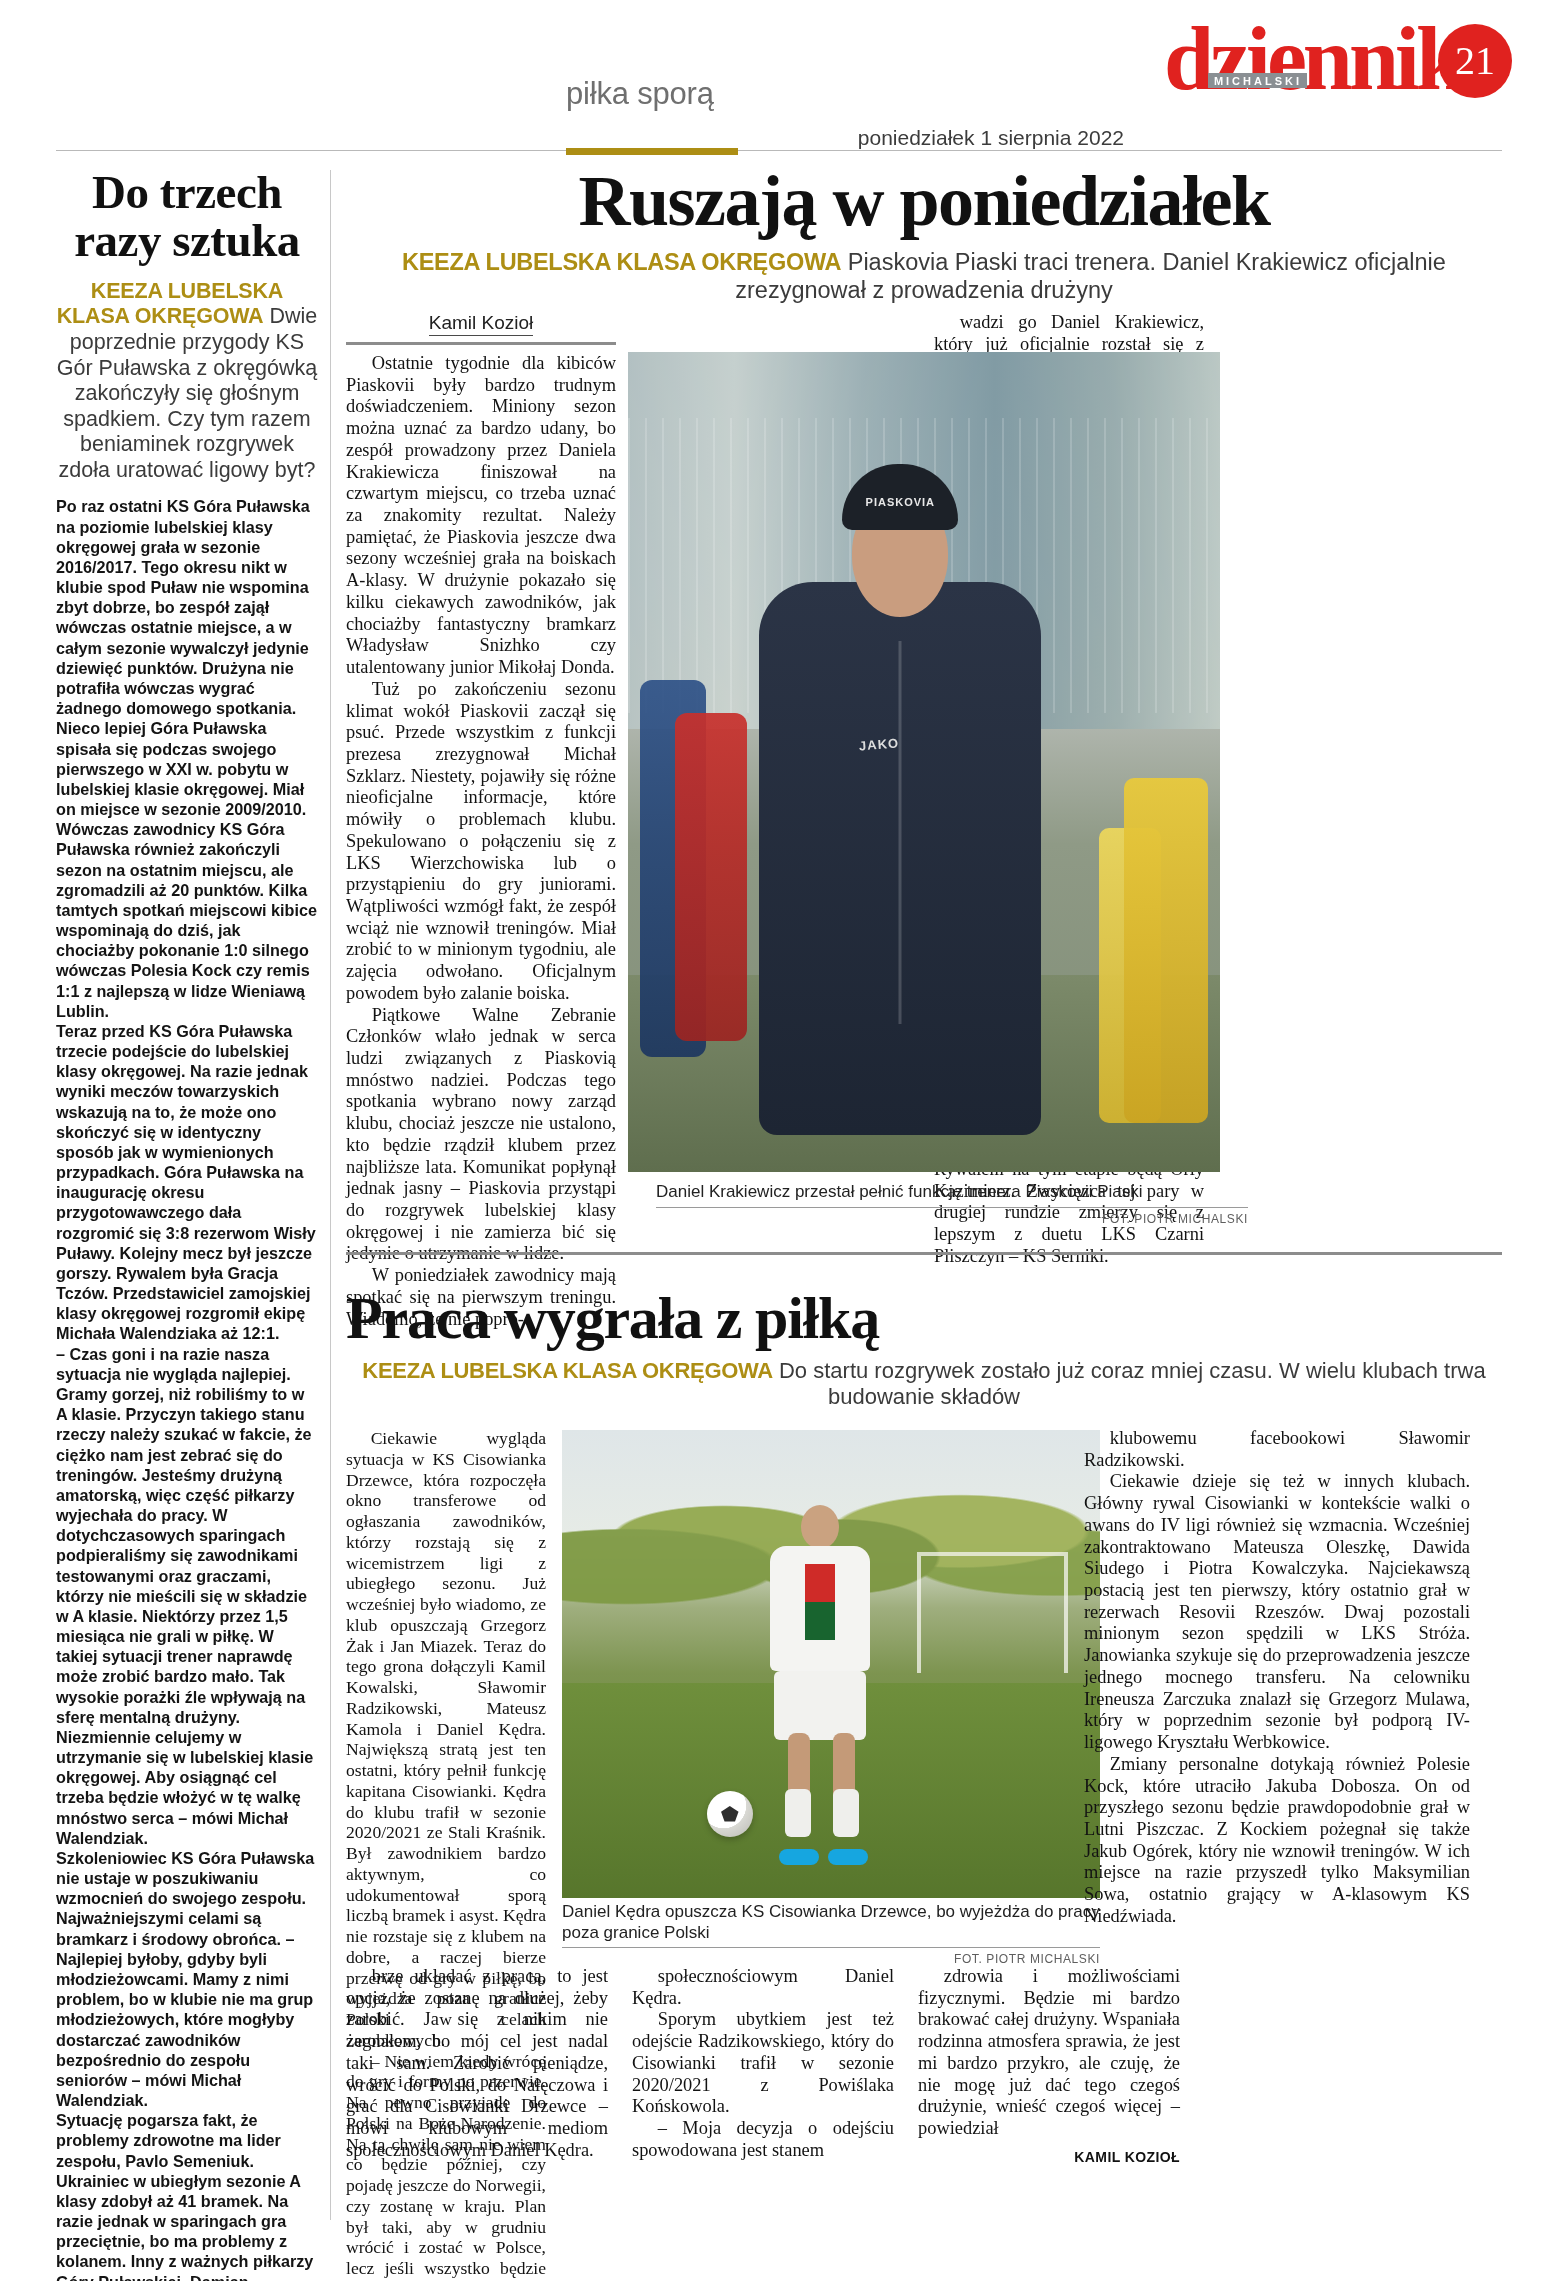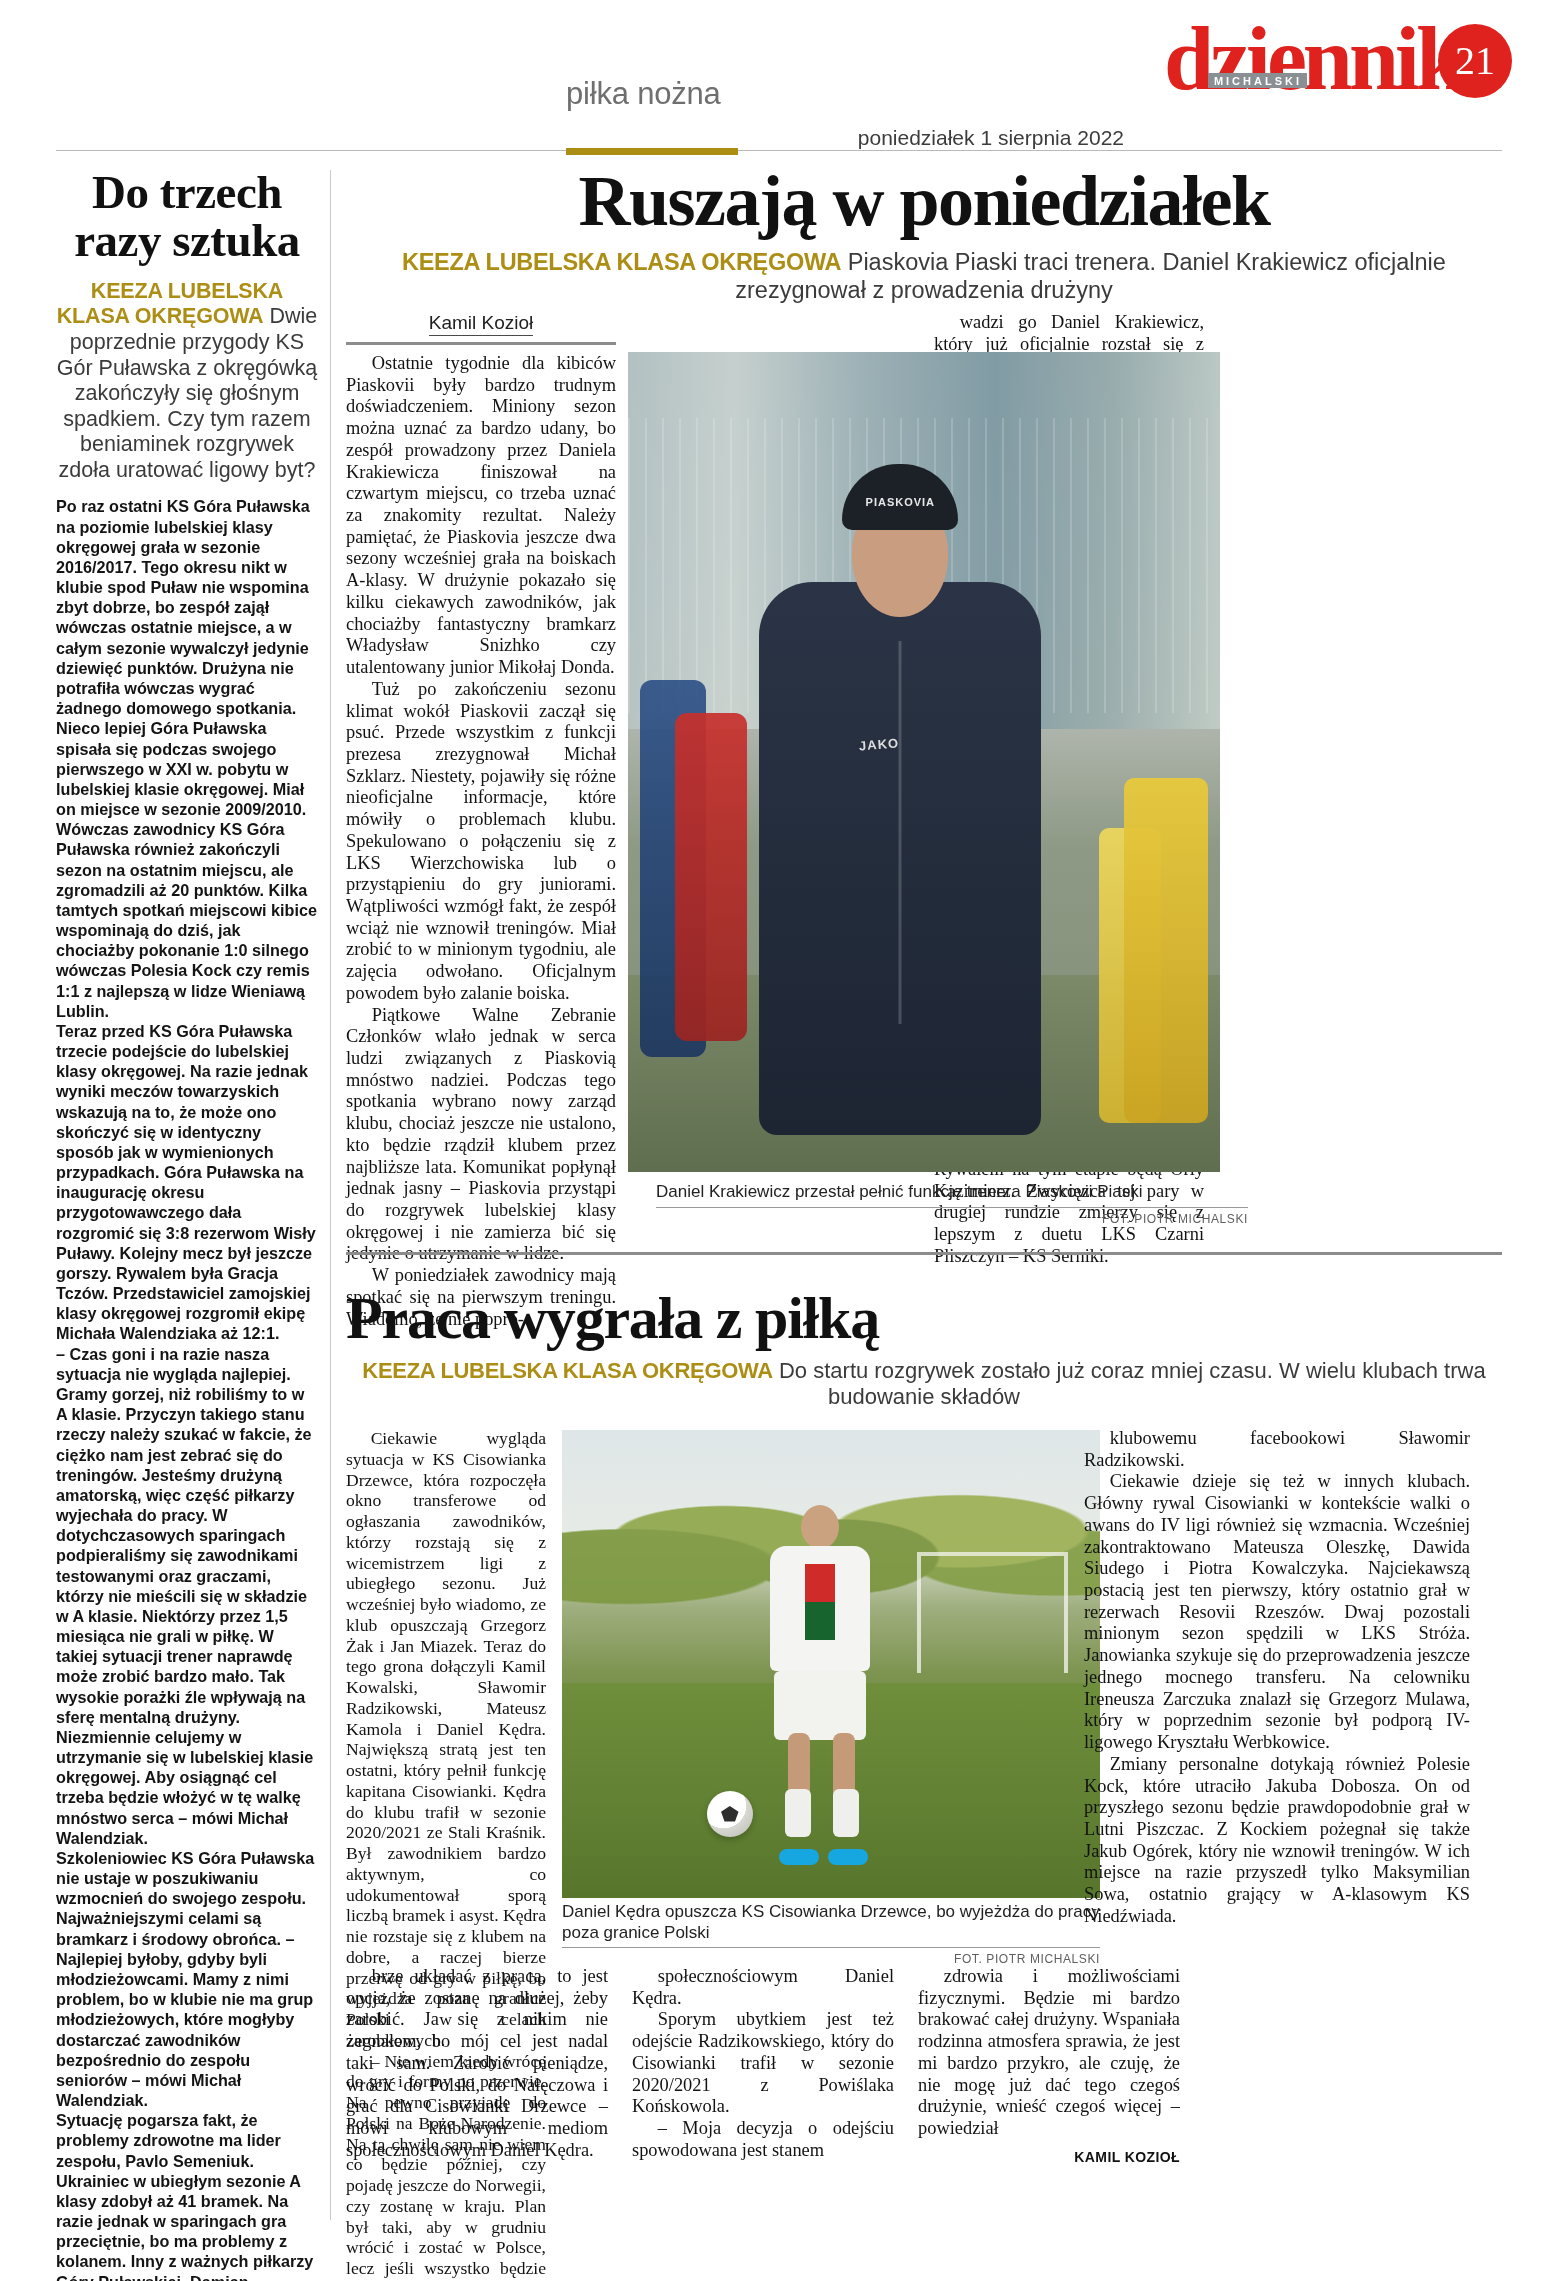--- a/index.html
+++ b/index.html
@@ -300,21 +300,21 @@
     content:""; position:absolute; left:30%; top:32%; width:38%; height:34%;
     background:#2e2e2e; clip-path:polygon(50% 0,100% 38%,80% 100%,20% 100%,0 38%);
   }
 </style>
 </head>
 <body>
 
 <div class="page">
 
   <div class="masthead">
-    <div class="section-label">piłka nożna</div>
+    <div class="section-label">piłka sporą</div>
     <div class="section-rule"></div>
     <div class="section-underline"></div>
     <div class="issue-date">poniedziałek 1 sierpnia 2022</div>
     <div class="logo-wrap">
       <div class="logo-dziennik">dziennik</div>
       <div class="logo-sub">MICHALSKI</div>
     </div>
     <div class="page-badge">21</div>
   </div>
 

